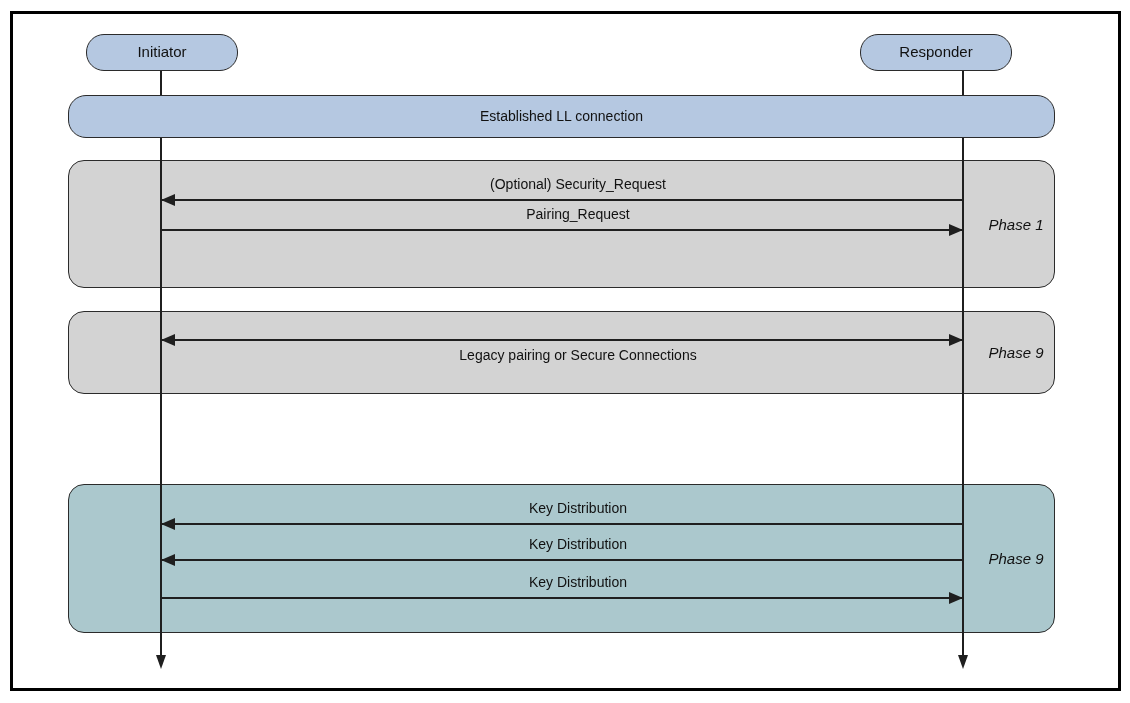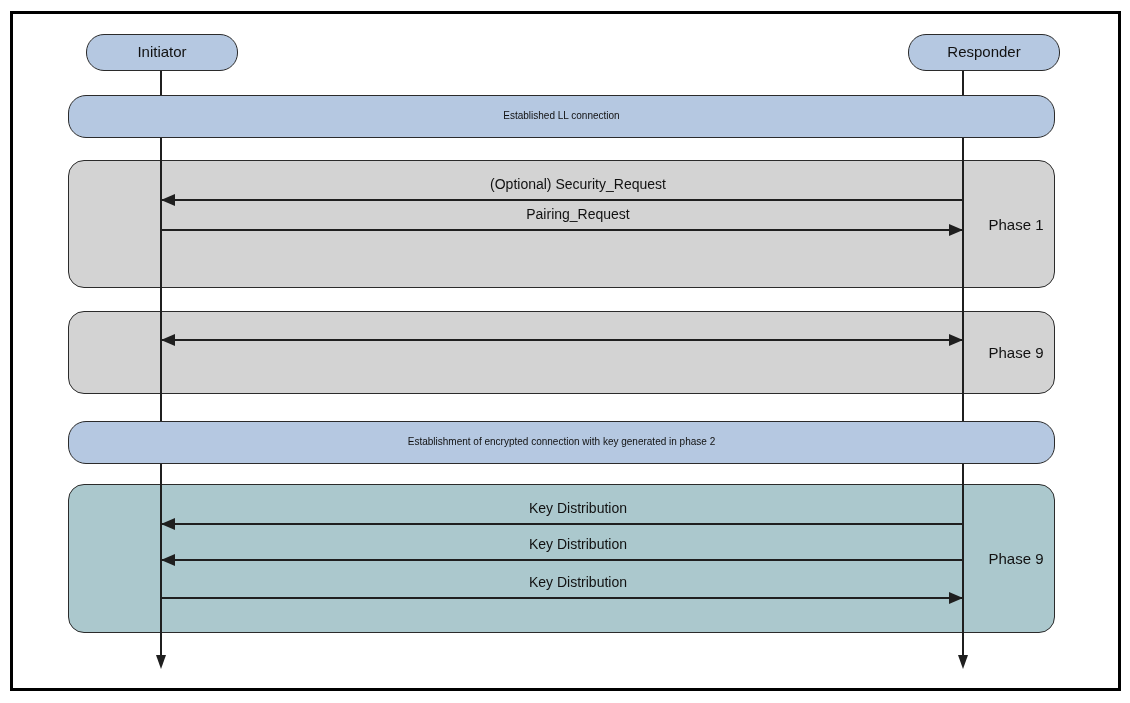--- a/index.html
+++ b/index.html
@@ -53,39 +53,40 @@
   
   .banner {
     position: absolute;
     left: 68px;
     width: 987px; height: 43px;
     background: #b5c8e1;
     border: 1.5px solid #2b2b2b;
     border-radius: 18px;
     text-align: center;
     line-height: 40px;
-    font-size: 10px;
+    font-size: 14px;
     z-index: 3;
   }
   
   .phase-box {
     position: absolute;
     left: 68px;
     width: 987px;
     border: 1.5px solid #2b2b2b;
     border-radius: 16px;
     z-index: 1;
   }
   .phase-box.gray { background: #d3d3d3; }
   .phase-box.teal { background: #abc8cd; }
   .phase-label {
     position: absolute;
     left: 965px;
     width: 102px;
     text-align: center;
+    font-style: italic;
     font-size: 15px;
     z-index: 4;
   }
   
   .msg {
     position: absolute;
     left: 161px;
     width: 802px;
     z-index: 4;
   }
@@ -121,21 +122,21 @@
   }
 </style>
 </head>
 <body>
 
 <div class="canvas">
 
   <div class="frame"></div>
 
   <div class="actor" style="left:86px">Initiator</div>
-  <div class="actor" style="left:908px">Responder</div>
+  <div class="actor" style="left:860px">Responder</div>
 
   <div class="lifeline" style="left:160px"></div>
   <div class="lifeline" style="left:962px"></div>
   <div class="lifeline-head" style="left:156px"></div>
   <div class="lifeline-head" style="left:958px"></div>
 
   <div class="banner" style="top:95px">Established LL connection</div>
 
   <div class="phase-box gray" style="top:160px; height:128px"></div>
   <div class="phase-label" style="top:216px">Phase 1</div>
@@ -159,23 +160,23 @@
 
   <div class="phase-box gray" style="top:311px; height:83px"></div>
   <div class="phase-label" style="top:344px">Phase 9</div>
 
   <div class="msg" style="top:333px">
     <div class="msg-line">
       <div class="line"></div>
       <div class="head-l"></div>
       <div class="head-r"></div>
     </div>
-  </div>
-
-  <div class="banner" style="top:421px">Establishment of encrypted connection with key generated in phase 2</div>
+    <div class="msg-label">Legacy pairing or Secure Connections</div>
+  </div>
+
 
   <div class="phase-box teal" style="top:484px; height:149px"></div>
   <div class="phase-label" style="top:550px">Phase 9</div>
 
   <div class="msg" style="top:500px">
     <div class="msg-label">Key Distribution</div>
     <div class="msg-line">
       <div class="line"></div>
       <div class="head-l"></div>
     </div>

